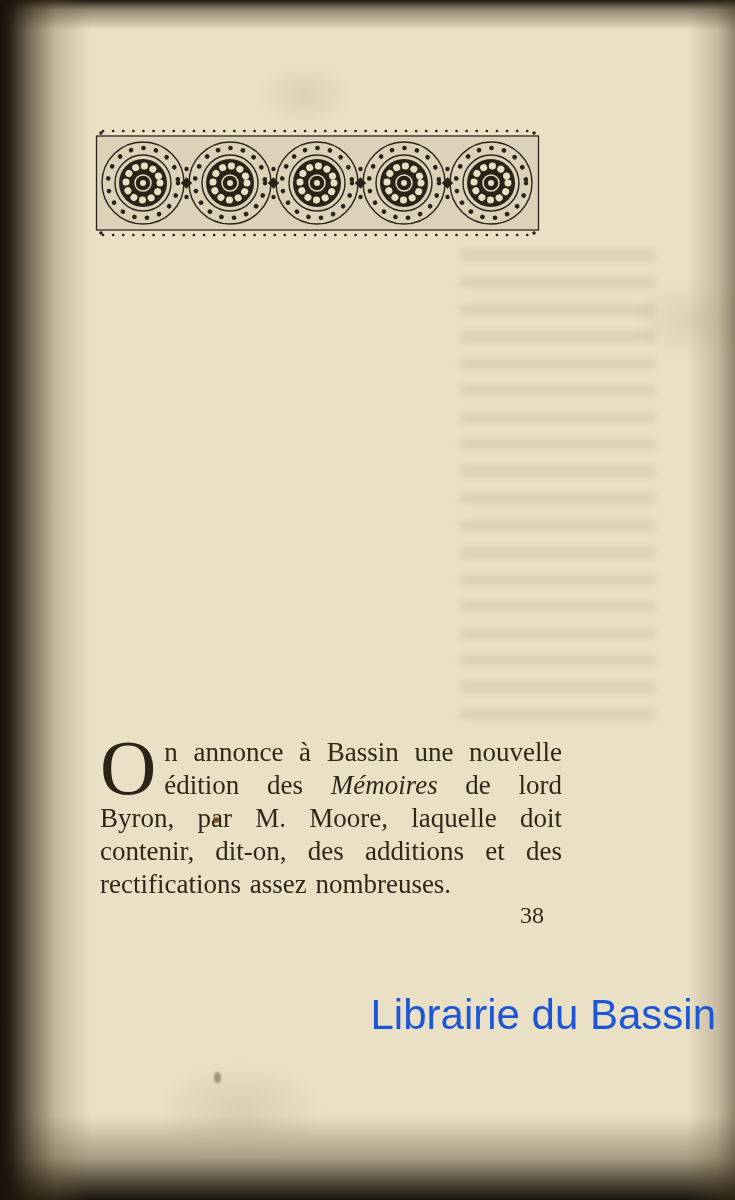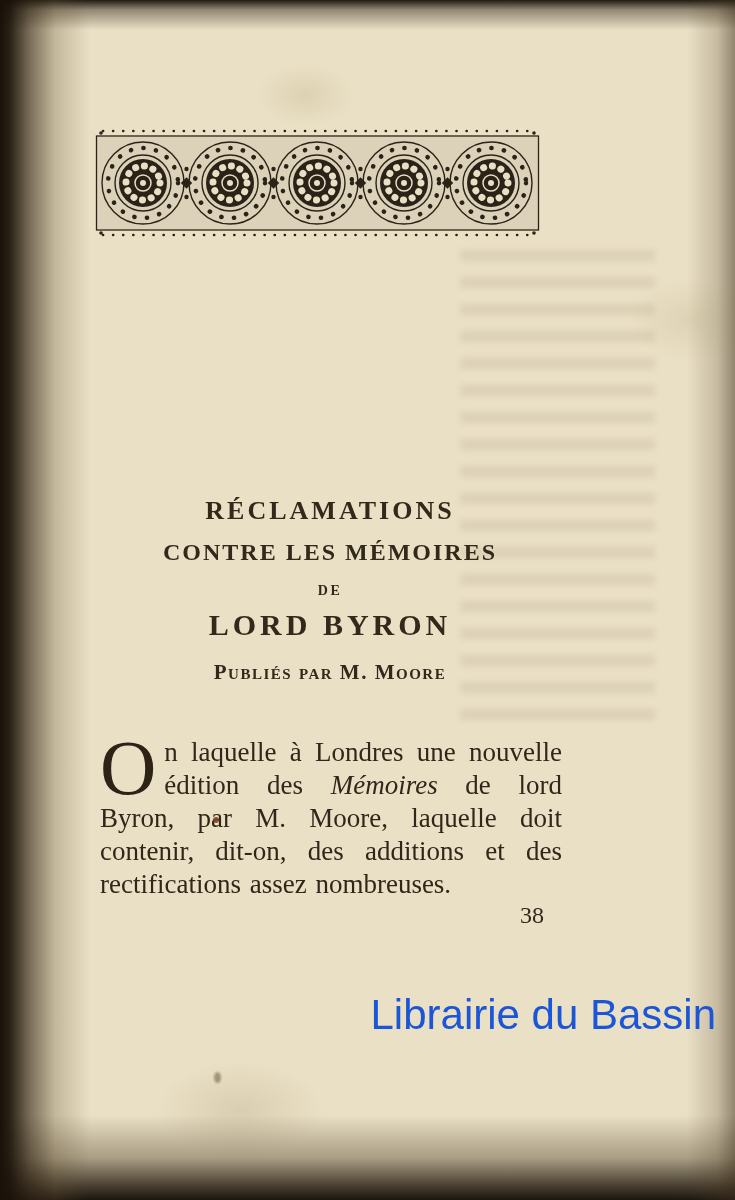--- a/index.html
+++ b/index.html
@@ -118,29 +118,22 @@
       <use href="#midorn" x="178.5" y="56"></use>
       <use href="#midorn" x="265.5" y="56"></use>
       <use href="#midorn" x="352.5" y="56"></use>
       <circle cx="6" cy="6" r="1.8" fill="#2b2218"></circle>
       <circle cx="439" cy="6" r="1.8" fill="#2b2218"></circle>
       <circle cx="6" cy="106" r="1.8" fill="#2b2218"></circle>
       <circle cx="439" cy="106" r="1.8" fill="#2b2218"></circle>
     </svg>
   </div>
 
-  <div id="title-block" class="layer">
-    <div class="t-line1">RÉCLAMATIONS</div>
-    <div class="t-line2">CONTRE LES MÉMOIRES</div>
-    <div class="t-line3">DE</div>
-    <div class="t-line4">LORD BYRON</div>
-    <div class="t-byline">Publiés par M. Moore</div>
-  </div>
 
-  <div id="paragraph" class="layer"><span class="dropcap">O</span><span>n laquelle à Londres une nouvelle édition des </span><em>Mémoires</em><span> de lord Byron, par M. Moore, laquelle doit contenir, dit-on, des additions et des rectifications assez nombreuses.</span></div>
+  <div id="paragraph" class="layer"><span class="dropcap">O</span><span>n annonce à Bassin une nouvelle édition des </span><em>Mémoires</em><span> de lord Byron, par M. Moore, laquelle doit contenir, dit-on, des additions et des rectifications assez nombreuses.</span></div>
 
   <div id="ink-speck" class="layer"></div>
   <div id="smudge" class="layer"></div>
 
   <div id="page-number" class="layer">38</div>
 
   <div id="watermark" class="layer" style="color: rgb(27, 85, 216);">Librairie du Bassin</div>
 
 </div>
 

